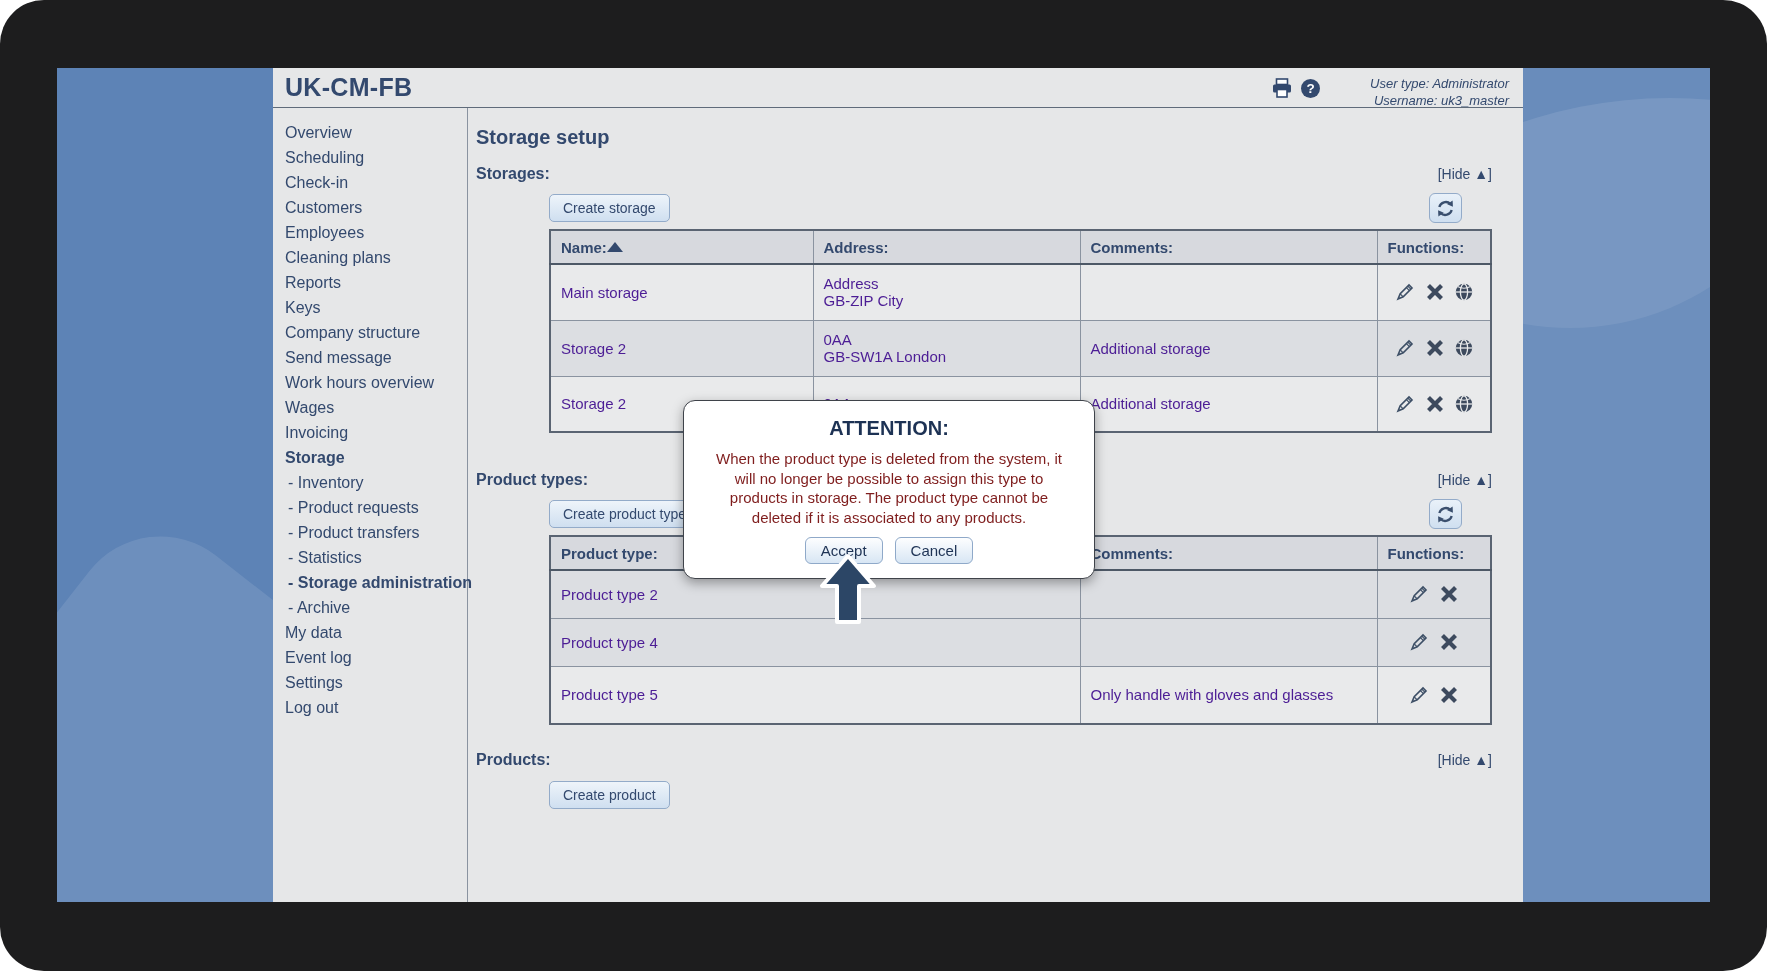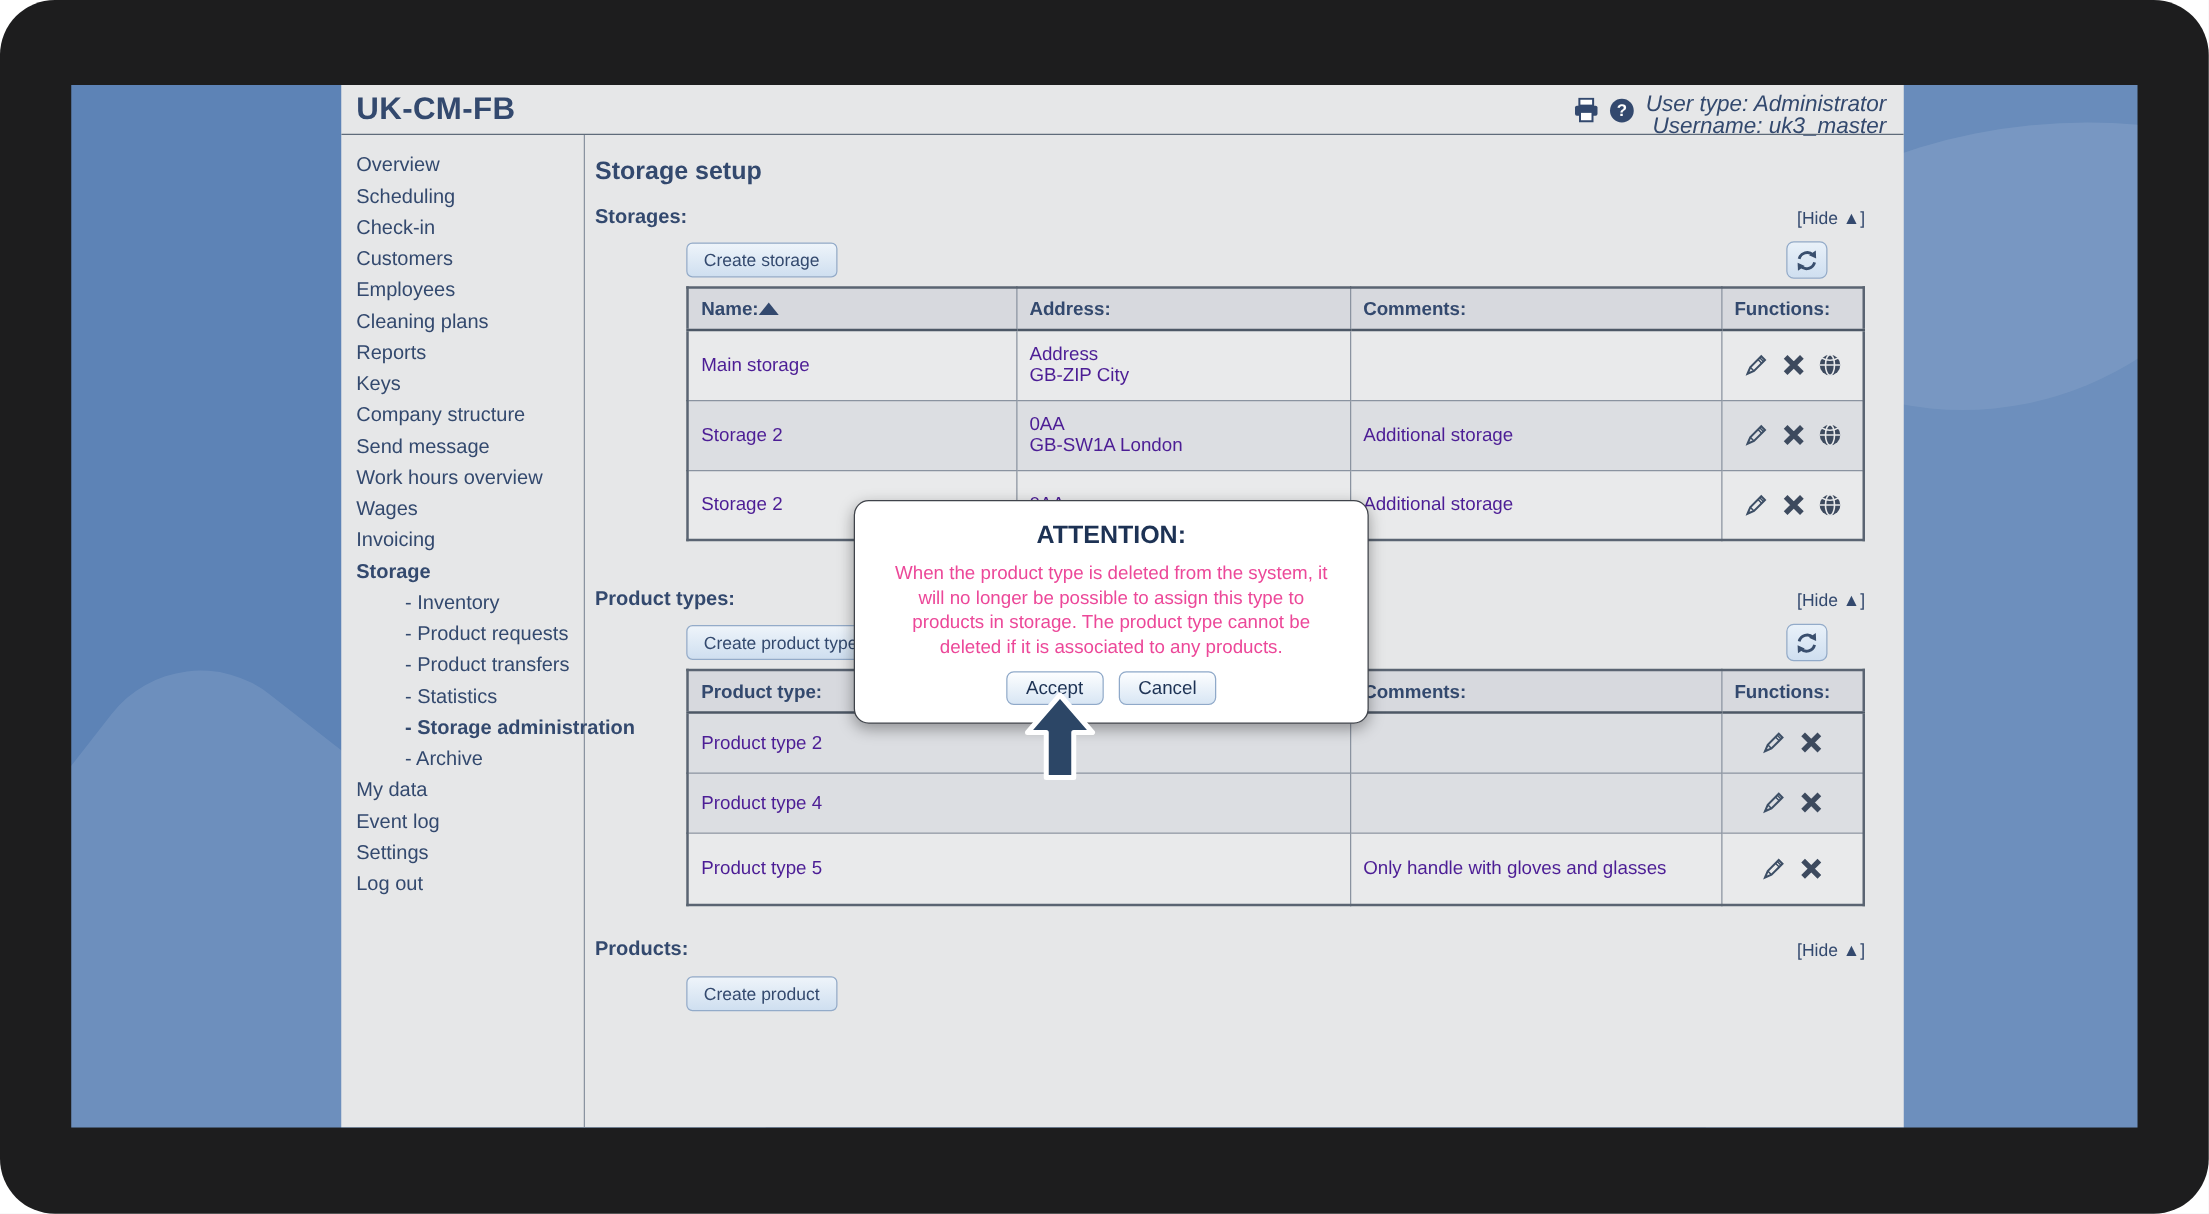--- a/index.html
+++ b/index.html
@@ -15,27 +15,27 @@
   .glow-right { position:absolute; right:-420px; top:30px; width:920px; height:920px; border-radius:50%; background:rgba(255,255,255,0.10); }
   .glow-topright { position:absolute; right:-120px; top:-260px; width:520px; height:520px; border-radius:50%; background:rgba(255,255,255,0.08); }
   .glow-bottomleft { position:absolute; left:-140px; bottom:-260px; width:640px; height:520px; transform:rotate(38deg); border-radius:90px; background:rgba(255,255,255,0.10); }
 
   .app { position:absolute; left:216px; top:0; width:1250px; height:834px; background:#e6e7e8; overflow:hidden; }
 
   .app-header { height:40px; border-bottom:1px solid #5f6b7a; display:flex; justify-content:space-between; align-items:flex-start; padding:5px 14px 0 12px; }
   .app-title { font-size:25px; font-weight:bold; letter-spacing:0.3px; color:#33496e; }
   .header-right { display:flex; gap:9px; align-items:flex-start; padding-top:2px; }
   .header-icons { display:flex; gap:7px; padding-top:3px; }
-  .user-info { text-align:right; font-style:italic; font-size:18px; line-height:17px; color:#33496e; }
+  .user-info { text-align:right; font-style:italic; font-size:13px; line-height:17px; color:#33496e;margin-left:40px; }
 
   .app-body { display:flex; height:794px; }
   .sidebar { width:195px; min-width:195px; border-right:1px solid #8a93a0; padding:12px 0 0 12px; }
   .nav-item { font-size:16px; line-height:25px; color:#33496e; cursor:pointer; white-space:nowrap; }
   .nav-item.bold { font-weight:bold; }
-  .nav-item.sub { padding-left:3px;margin-left:36px; }
+  .nav-item.sub { padding-left:3px; }
 
   .main { flex:1; padding:10px 34px 0 8px; position:relative; }
   .page-title { font-size:20px; font-weight:bold; color:#33496e; margin:8px 0 16px 0; }
 
   .section-head { display:flex; justify-content:space-between; align-items:center; margin-top:14px; }
   .section-head.later { margin-top:38px; }
   .section-head.last { margin-top:26px; }
   .section-label { font-size:16px; font-weight:bold; color:#33496e; }
   .hide-link { font-size:14px; color:#33496e; cursor:pointer;padding-left:47px; }
 
@@ -71,21 +71,21 @@
   .fn-cell { display:flex; align-items:center; justify-content:center; gap:9px; }
   .fn-icon { cursor:pointer; display:inline-flex; }
 
   .dialog {
     position:absolute; left:683px; top:400px; width:412px; z-index:50;
     background:#ffffff; border:1px solid #3f434a; border-radius:12px;
     box-shadow:0 4px 12px rgba(0,0,0,0.35);
     padding:16px 20px 14px 20px; text-align:center;
   }
   .dialog-title { font-size:20px; font-weight:bold; color:#1d3254; margin-bottom:9px; }
-  .dialog-body { font-size:15px; line-height:19.5px; color:#ec4899; }
+  .dialog-body { font-size:15px; line-height:19.5px; color:#7f1d1d; }
   .dialog-buttons { margin-top:10px; display:flex; justify-content:center; gap:12px; }
   .dialog-btn {
     background:linear-gradient(#fdfeff,#d8e6f4);
     border:1px solid #8fa9c9; border-radius:6px;
     font-size:15px; color:#1d3254; font-family:"Liberation Sans",sans-serif;
     padding:4px 15px; cursor:pointer;
   }
   .pointer-arrow { position:absolute; left:818px; top:553px; z-index:60; }
 </style>
 </head>

